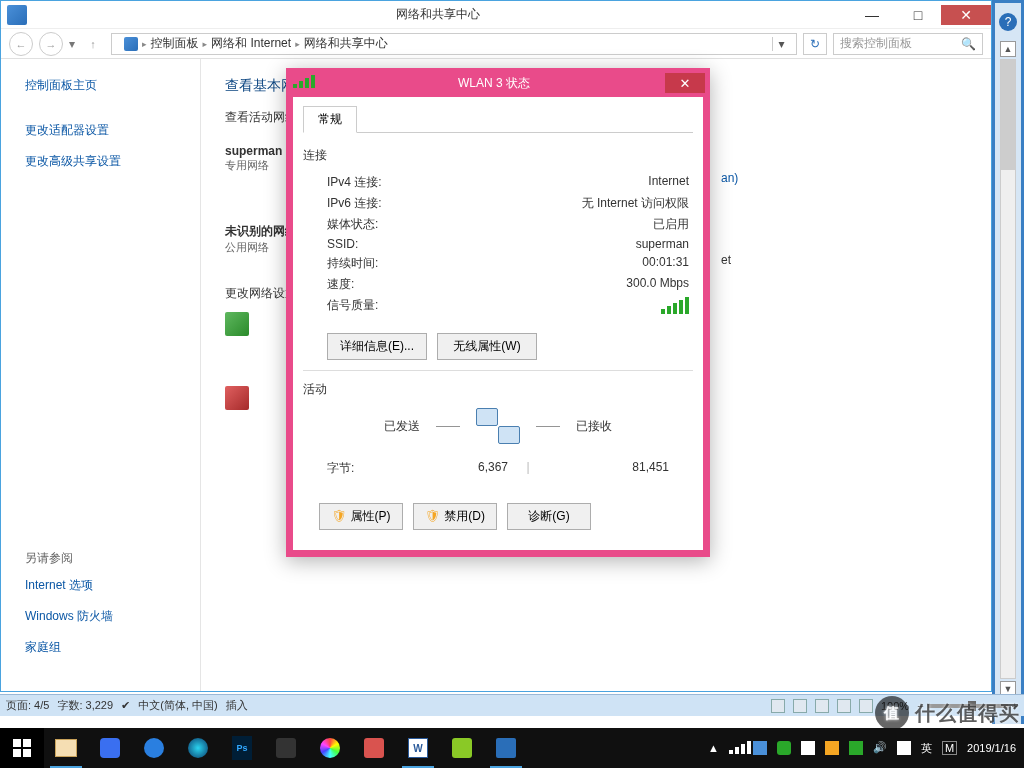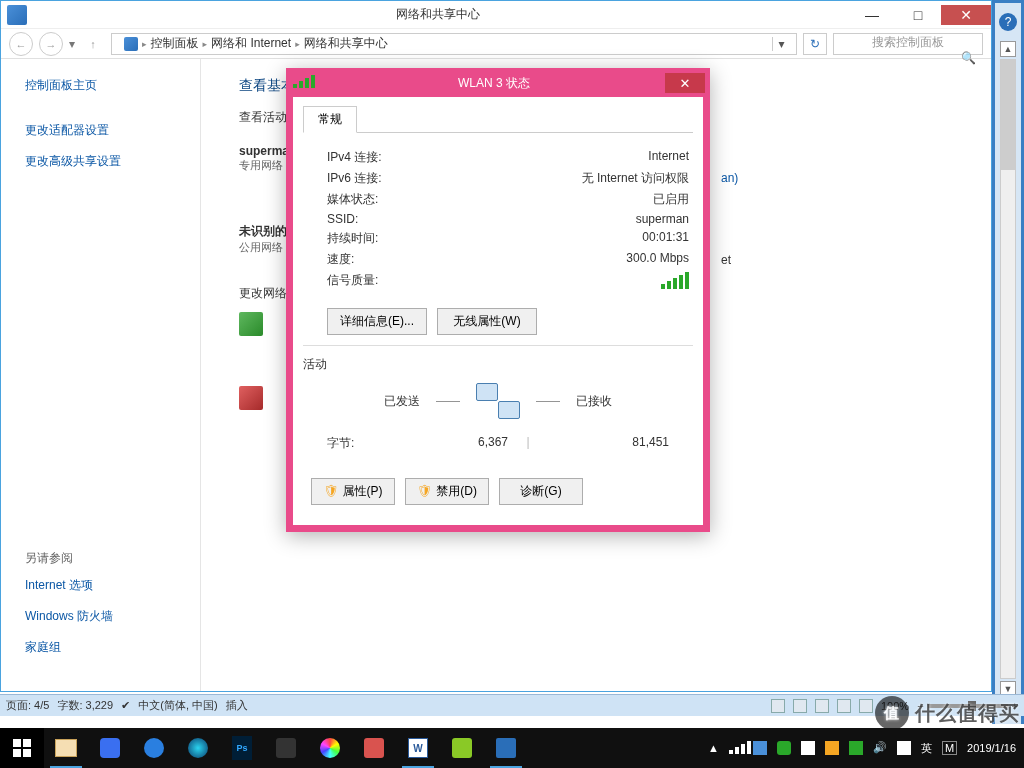--- a/index.html
+++ b/index.html
@@ -14,24 +14,24 @@
 .win-btn { width: 46px; height: 20px; display: flex; align-items: center; justify-content: center; color: #333; font-size: 14px; }
 .win-btn.close { background: #c75050; color: #fff; width: 50px; }
 
 .nav-row { height: 30px; border-bottom: 1px solid #e0e0e0; display: flex; align-items: center; padding: 0 8px; gap: 6px; }
 .nav-arrow { width: 24px; height: 24px; border: 1px solid #ccc; border-radius: 50%; display: flex; align-items: center; justify-content: center; color: #999; font-size: 11px; }
 .nav-chev { color: #777; }
 .breadcrumb { flex: 1; display: flex; align-items: center; gap: 4px; border: 1px solid #ccc; height: 22px; padding: 0 6px; color: #333; }
 .bc-sep { color: #888; font-size: 9px; }
 .bc-drop { width: 18px; text-align: center; color: #555; border-left: 1px solid #ccc; }
 .refresh-btn { width: 24px; height: 22px; border: 1px solid #ccc; display: flex; align-items: center; justify-content: center; color: #2a6eb8; }
-.search-box { width: 150px; height: 22px; border: 1px solid #ccc; display: flex; align-items: center; padding: 0 6px; color: #999; flex-direction: column; }
+.search-box { width: 150px; height: 22px; border: 1px solid #ccc; display: flex; align-items: center; padding: 0 6px; color: #999; }
 .search-box .mag { margin-left: auto; color: #666; }
 
-.body-area { display: flex; height: calc(100% - 58px); gap: 14px; }
+.body-area { display: flex; height: calc(100% - 58px); }
 .sidebar { width: 200px; padding: 18px 24px; border-right: 1px solid #e5e5e5; }
 .sidebar a { display: block; color: #0b57a5; text-decoration: none; margin-bottom: 14px; }
 .sidebar .section-gap { margin-top: 380px; }
 .sidebar .muted { color: #666; margin-bottom: 10px; }
 
 .main { flex: 1; padding: 18px 24px; color: #1a4b7a; }
 .main h2 { color: #0a4480; font-size: 14px; font-weight: normal; margin-bottom: 14px; }
 .net-label { color: #333; margin: 6px 0 4px; }
 .net-sub { color: #666; font-size: 11px; }
 .net-link { color: #0b57a5; }
@@ -61,21 +61,21 @@
 .activity { display: flex; align-items: center; justify-content: center; gap: 16px; margin: 10px 0; color: #333; }
 .act-icon { width: 44px; height: 36px; position: relative; }
 .act-icon .pc1,.act-icon .pc2 { position:absolute; width:22px; height:18px; background:#cfe3f5; border:1px solid #4a7fb0; border-radius:2px; }
 .act-icon .pc1 { left:0; top:0; }
 .act-icon .pc2 { right:0; bottom:0; }
 .act-dash { color: #888; }
 .bytes-row { display:flex; padding: 6px 24px; color:#333; }
 .bytes-row .lbl { width: 60px; }
 .bytes-row .va { flex:1; text-align:right; }
 .bytes-row .sep { width:40px; text-align:center; color:#bbb; }
-.bottom-btns { display:flex; gap:10px; margin: 20px 0 6px 8px; }
+.bottom-btns { display:flex; gap:10px; margin: 20px 0 6px 16px; }
 .shield { color:#f5a623; margin-right:4px; }
 .close-row { text-align:right; margin-top: 28px; }
 
 
 .right-frame { position:absolute; right:0; top:0; width:32px; height:724px; background:#d6e6f5; border-left:3px solid #3a7fc4; border-right:3px solid #3a7fc4; border-top:3px solid #3a7fc4; }
 .right-frame .qmark { width:18px; height:18px; border-radius:50%; background:#2a6eb8; color:#fff; margin:10px auto; text-align:center; font-size:12px; line-height:18px; }
 .right-frame .scroll-up, .right-frame .scroll-down { width:16px; height:16px; background:#fff; border:1px solid #999; margin:2px auto; text-align:center; font-size:9px; color:#555; line-height:14px; }
 .right-frame .track { width:16px; height:620px; background:#efefef; margin:0 auto; border:1px solid #ccc; position:relative; }
 .right-frame .thumb { position:absolute; top:0; left:0; width:100%; height:110px; background:#cdcdcd; }
 
@@ -182,20 +182,21 @@
         </span>
     </span>
     <span class="dlg-title-text">WLAN 3 状态</span>
     <span class="dlg-close">✕</span>
   </div>
   <div class="dlg-body">
     <div class="tab-strip">
       <div class="tab">常规</div>
     </div>
 
+    <div class="group-title">连接</div>
     <div class="kv-row">
         <span class="k">IPv4 连接:</span>
         <span class="v">Internet</span>
       </div>
     <div class="kv-row">
         <span class="k">IPv6 连接:</span>
         <span class="v">无 Internet 访问权限</span>
       </div>
     <div class="kv-row">
         <span class="k">媒体状态:</span>

